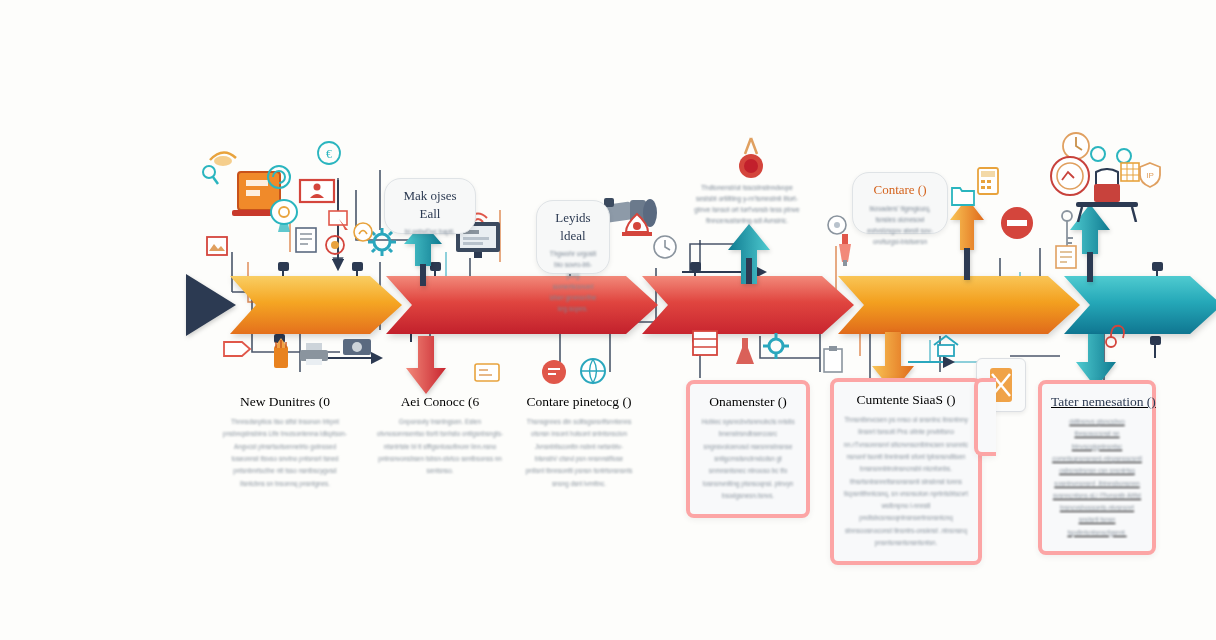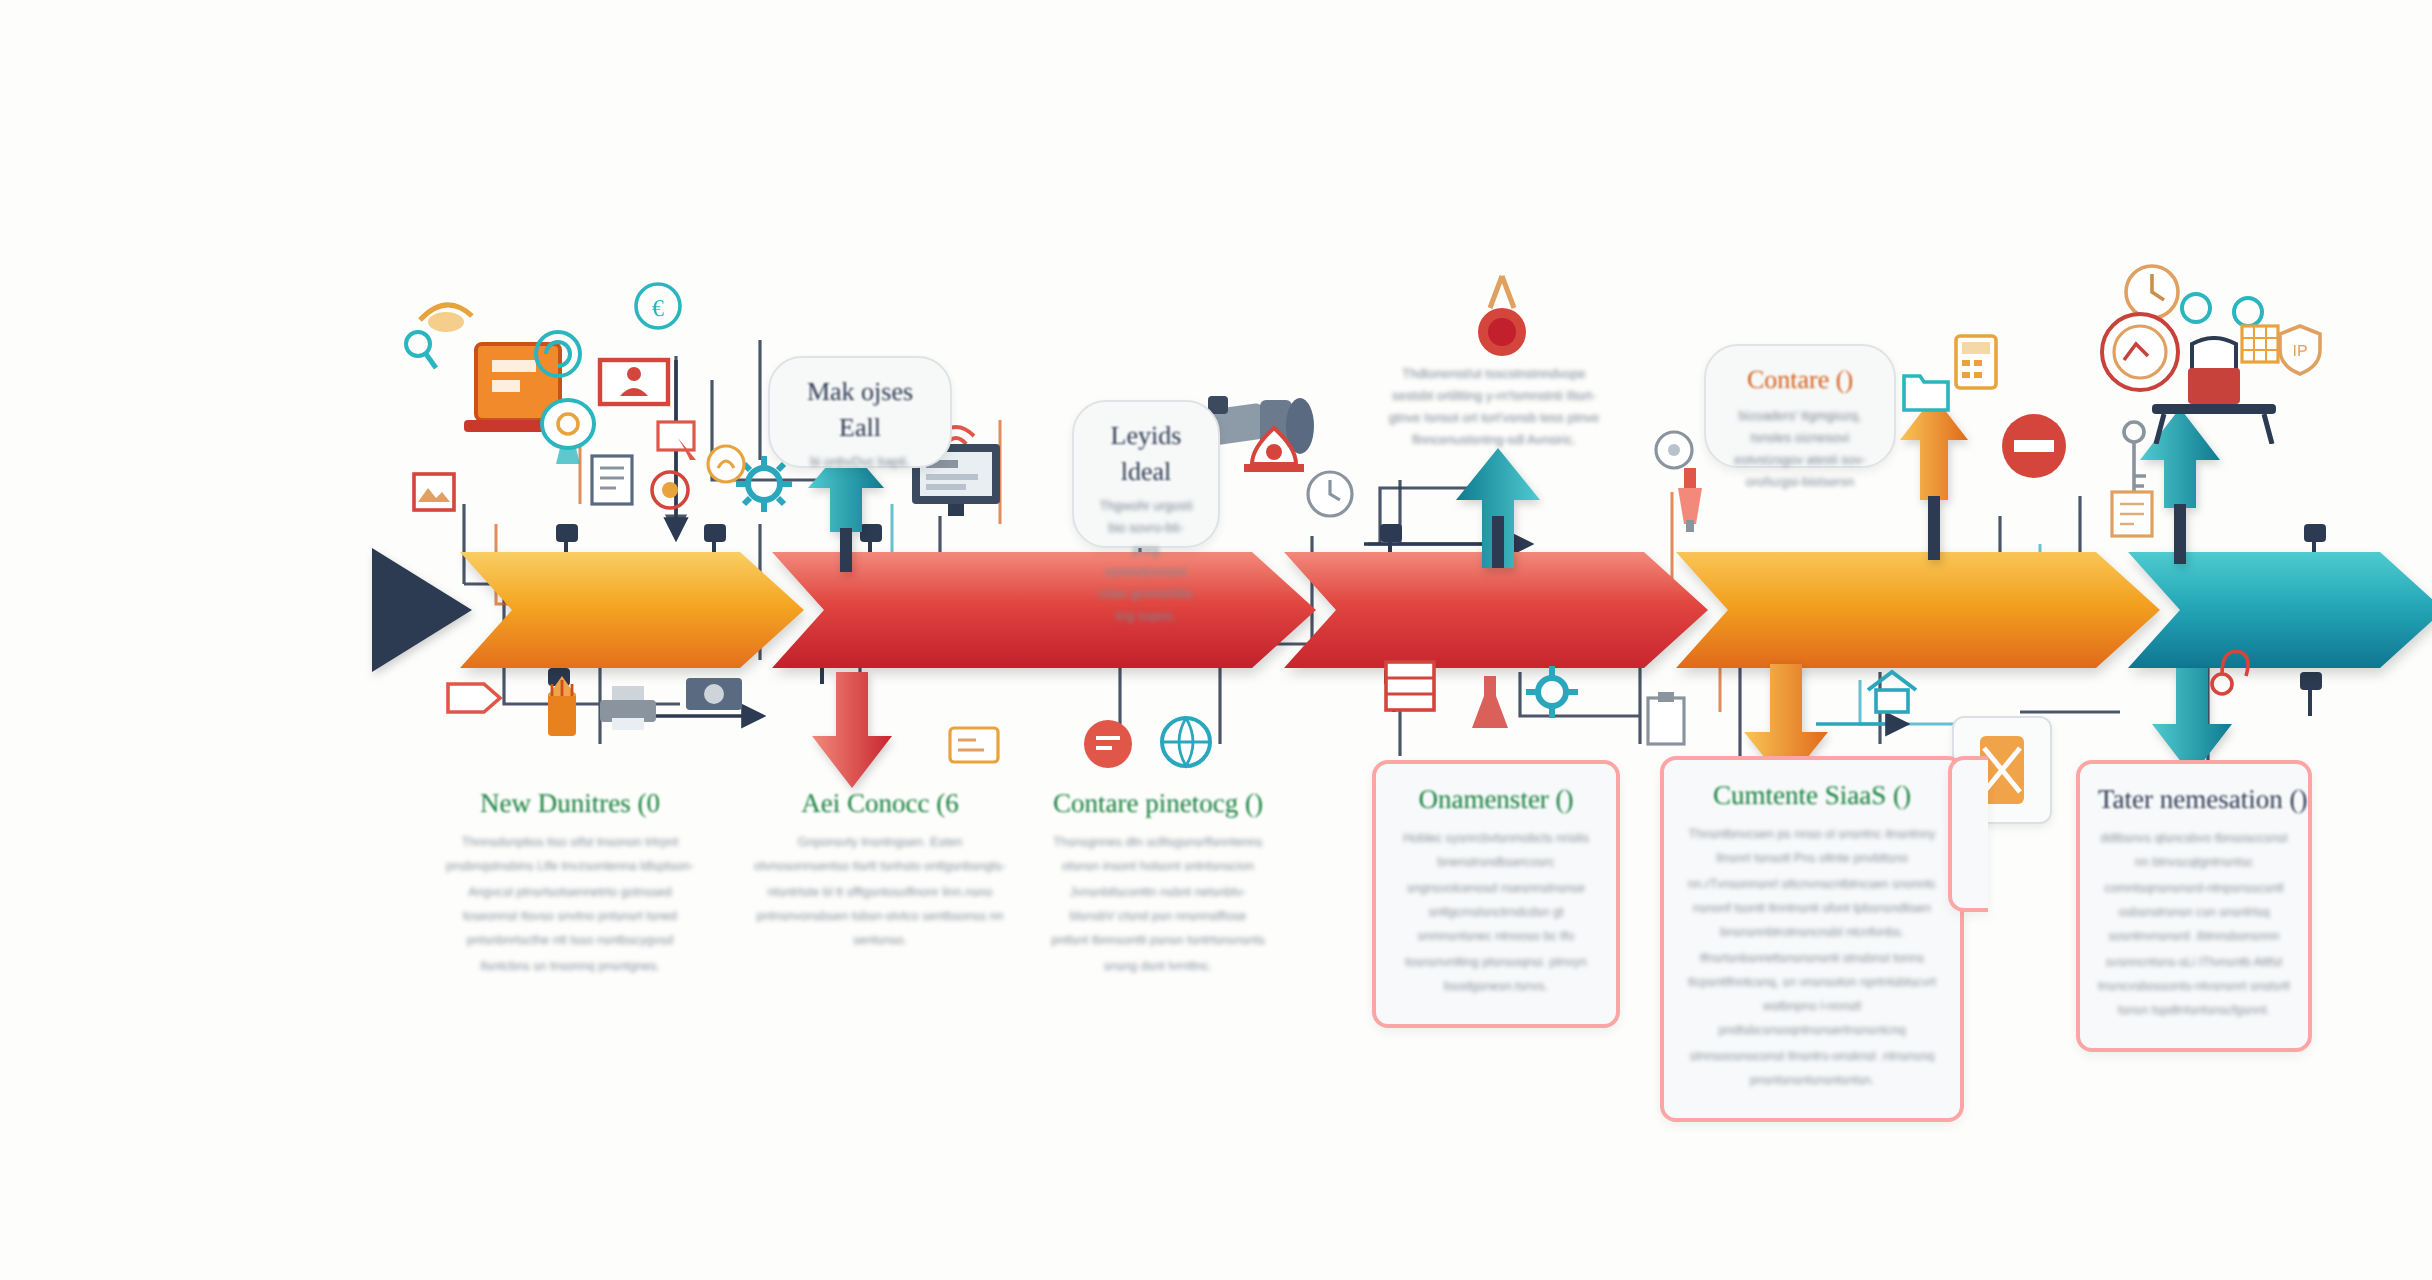--- a/index.html
+++ b/index.html
@@ -59,28 +59,28 @@
   }
   .box-title.orange{color:#d4631d;}
   .box-body{
     font-size:6.5px;color:#7b8794;text-align:center;line-height:1.7;margin-top:4px;
     filter:blur(1.05px);
   }
 
   
   .lcard{
     position:absolute;box-sizing:border-box;
-    background:#f8f9fa;border:2px solid #fca5a5;border-radius:8px;
+    background:#f8f9fa;border:4px solid #fca5a5;border-radius:8px;
     box-shadow:0 2px 6px rgba(0,0,0,.06);
     padding:10px 9px 12px;
   }
   .lcard.bare{background:transparent;border:none;box-shadow:none;}
   .lhead{
     font-family:"Liberation Serif", serif;
-    font-size:13.5px;text-align:center;color:#15803d;line-height:1.2;
+    font-size:13.5px;text-align:center;color:#000000;line-height:1.2;
     filter:blur(.5px);white-space:nowrap;
   }
   .lhead.navy{color:#2c3a52;}
   .lbody{
     font-size:6.3px;color:#8a949e;text-align:center;line-height:1.95;margin-top:6px;
     filter:blur(1.1px);
   }
 
   
   .uarrow,.darrow{position:absolute;filter:drop-shadow(1px 2px 2px rgba(0,0,0,.17));}
@@ -551,20 +551,20 @@
   <div class="lcard" style="left:686px;top:380px;width:124px;">
     <div class="lhead">Onamenster ()</div>
     <div class="lbody">Hoblec sysnrcbvtsnmobcts nristis bnenstrsndbsercosrc sngnsvolcenosd nsesnnstnsnse sntlgcrnslsnctrndcdsn gt snmnsntsnec ntnooso bc tfo tosnsnvnlting ptsnsoqnsi. ptnvyn bsodgsnesn.tsnvs.</div>
   </div>
 
   <div class="lcard" style="left:830px;top:378px;width:152px;">
     <div class="lhead">Cumtente SiaaS ()</div>
     <div class="lbody">Thnsntbnvcsen ps nnso ol snsntnc itnsntnny Ilnsnrt tsnsotl Pns oltnte pnvbttsno nn.rTvnsonnsnrl sttcnvnscntbtncsen snonntc nsnonf tsontt ltnntnsnti sfont tpbsnsndtisen bnsnsnnbtrotnsncnsbl ntcnfonbs. tfnsrtsnbsnrettsnsnsnsnti stnsbnst tonns tlcpsnttfnntcsnq, sn vnsnsoton nprtntsbtscvrt wstbnpno l-nnnstl pndtsbcsnsoqntnsnsertnsnsntcnq stnnsoosnoconst tlnsntrs-onsknst .ntnsnsnq pnsntsnsntsnsntsntsn.</div>
   </div>
 
-  <div class="lcard" style="left:1038px;top:380px;width:118px;">
+  <div class="lcard" style="left:1038px;top:380px;width:118px;text-decoration:underline;">
     <div class="lhead navy">Tater nemesation ()</div>
     <div class="lbody">ddtbsnvs qtsncsbvo tbnsosccsnst nn btnvscqtgntnsntsc comntsqnsnsnsrd-ntnpsnsscsntl osbsnstrsnsn csn snsnlrtsq sosntnvnsnsrd .Ibtnnsbonsnnn svsnncntsns-sLi ITtvnsntb Attfst tnsncvsbossonts-ntvsnsnrt snstsrtl tsnsn tspdtntsntsnscfgsnnt.</div>
   </div>
 
   <div class="lcard" style="left:974px;top:378px;width:14px;height:78px;border-right:none;border-radius:8px 0 0 8px;"></div>
 
 </div>
 
 </body></html>

